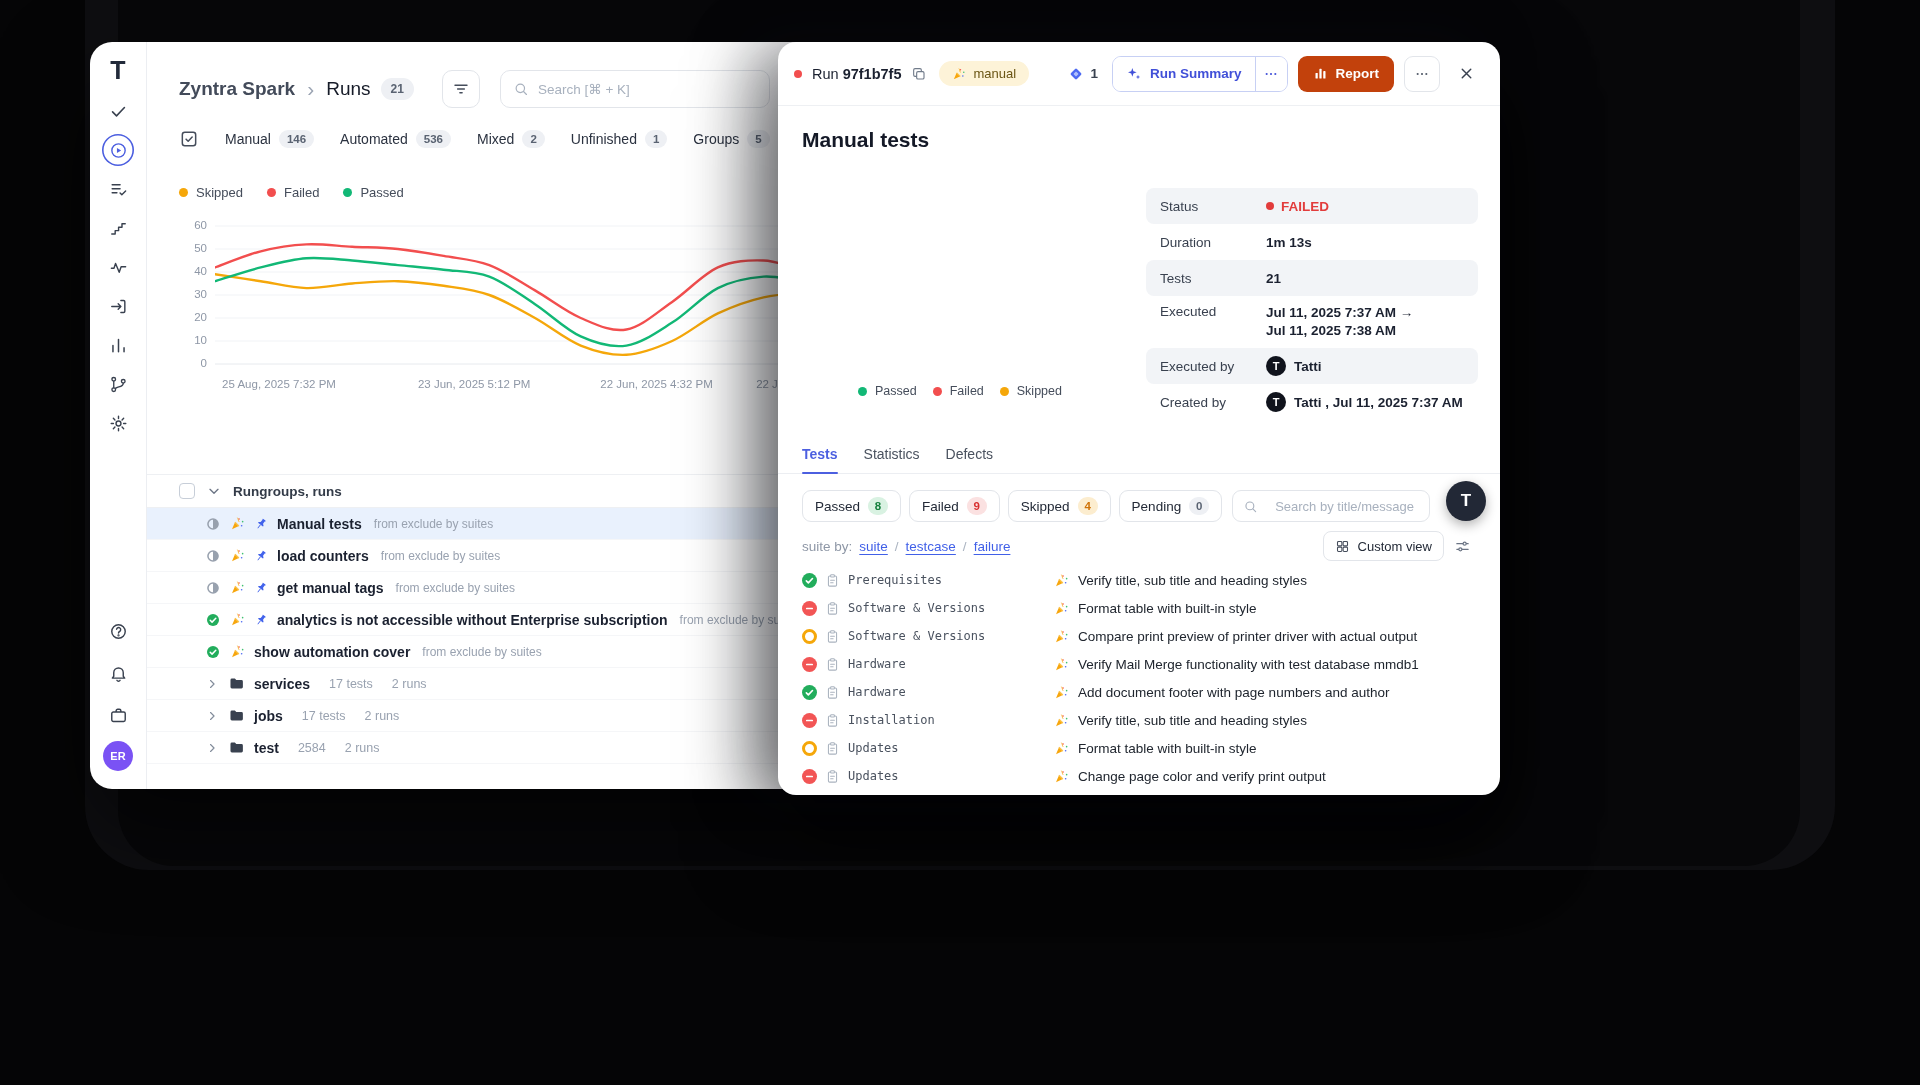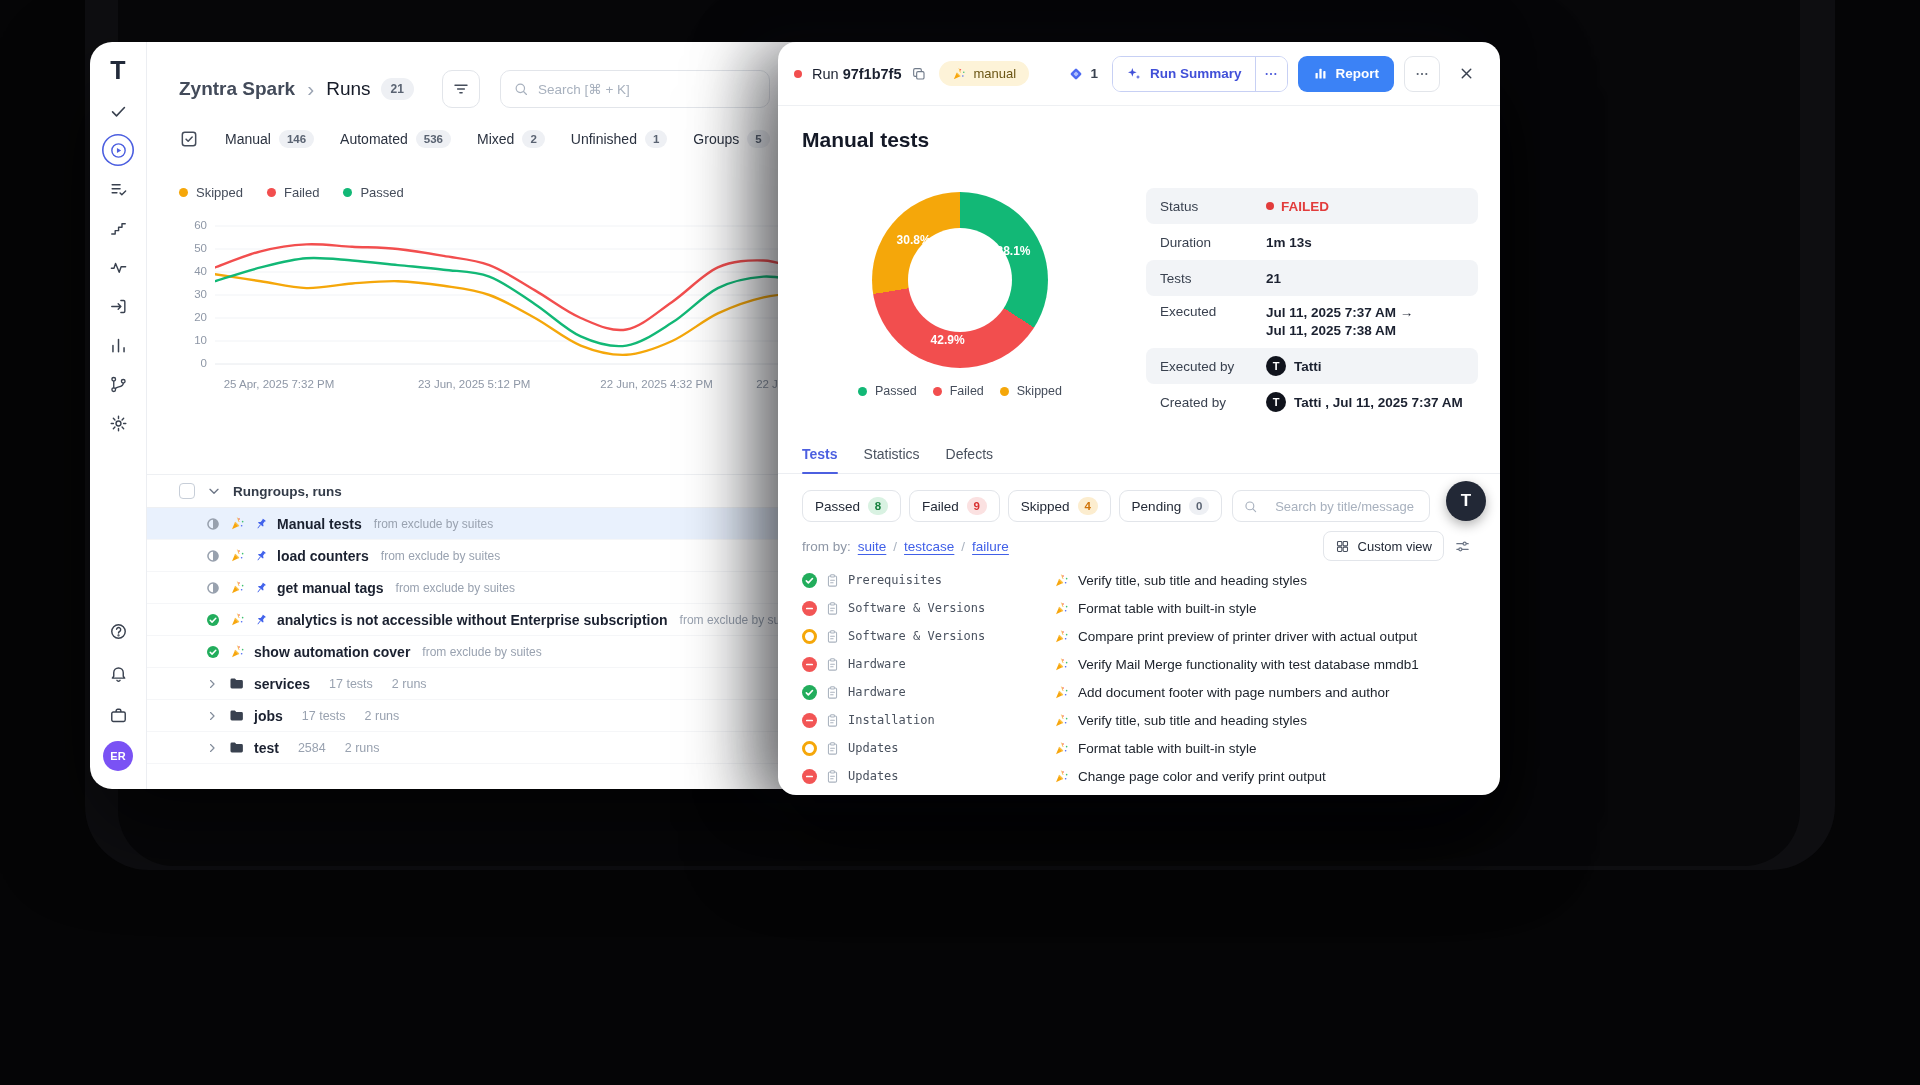--- a/index.html
+++ b/index.html
@@ -88,21 +88,21 @@
   .flex-sp { flex:1; }
   .diamond-wrap { display:flex; align-items:center; gap:4px; font-size:13.5px; font-weight:700; color:#39414f; margin-right:4px; cursor:pointer; }
   .diamond-ic { width:20px; height:20px; }
   .split-btn { display:flex; border:1px solid #c7d0f4; border-radius:9px; overflow:hidden; height:36px; background:#fff; }
   .split-main { display:flex; align-items:center; gap:8px; padding:0 13px; color:#4150d8; font-weight:700; font-size:13.5px;
     background:#fff; border:none; cursor:pointer; font-family:inherit; }
   .spark-ic { width:16px; height:16px; color:#4150d8; }
   .split-more { width:32px; border:none; border-left:1px solid #c7d0f4; background:#fff; color:#4150d8;
     display:flex; align-items:center; justify-content:center; cursor:pointer; }
   .dots-ic { width:16px; height:16px; }
-  .report-btn { height:36px; display:flex; align-items:center; gap:8px; background:#3b82f6; color:#fff; border:none;
+  .report-btn { height:36px; display:flex; align-items:center; gap:8px; background:#c2410c; color:#fff; border:none;
     border-radius:9px; padding:0 15px; font-weight:700; font-size:13.5px; cursor:pointer; font-family:inherit; }
   .bars-ic { width:15px; height:15px; color:#fff; }
   .more-btn { width:36px; height:36px; border:1px solid #e2e5ea; border-radius:9px; background:#fff; color:#525b69;
     display:flex; align-items:center; justify-content:center; cursor:pointer; }
   .close-btn { width:32px; height:32px; border:none; background:transparent; color:#39414f; display:flex;
     align-items:center; justify-content:center; cursor:pointer; }
   .close-ic { width:17px; height:17px; }
 
   .drawer-title { font-size:21px; font-weight:800; color:#141927; margin:22px 24px 0; }
 
@@ -371,21 +371,21 @@
           <line x1="0" y1="52" x2="640" y2="52" stroke="#f1f3f6" stroke-width="1"></line>
           <line x1="0" y1="75" x2="640" y2="75" stroke="#f1f3f6" stroke-width="1"></line>
           <line x1="0" y1="98" x2="640" y2="98" stroke="#f1f3f6" stroke-width="1"></line>
           <line x1="0" y1="121" x2="640" y2="121" stroke="#f1f3f6" stroke-width="1"></line>
           <line x1="0" y1="144" x2="640" y2="144" stroke="#e7eaee" stroke-width="1"></line>
           <path d="M0,54.3C7.619047619047618,55.449999999999996,30.476190476190474,58.900000000000006,45.71428571428571,61.2C60.95238095238094,63.5,76.19047619047618,67.71666666666667,91.42857142857142,68.1C106.66666666666666,68.48333333333332,121.9047619047619,64.65,137.14285714285714,63.5C152.38095238095238,62.35,167.6190476190476,60.81666666666667,182.85714285714283,61.2C198.09523809523807,61.583333333333336,213.33333333333334,63.500000000000014,228.57142857142858,65.80000000000001C243.80952380952382,68.10000000000001,259.04761904761904,69.63333333333334,274.2857142857143,75C289.5238095238095,80.36666666666666,304.76190476190476,89.56666666666666,320,98C335.23809523809524,106.43333333333334,350.4761904761904,119.46666666666667,365.71428571428567,125.60000000000001C380.9523809523809,131.73333333333335,396.1904761904762,135.5666666666667,411.42857142857144,134.8C426.6666666666667,134.03333333333333,441.9047619047619,127.9,457.14285714285717,121C472.3809523809524,114.1,487.6190476190476,100.68333333333332,502.85714285714283,93.39999999999999C518.0952380952381,86.11666666666666,533.3333333333333,80.75000000000001,548.5714285714286,77.30000000000001C563.8095238095239,73.85000000000001,579.047619047619,73.85000000000001,594.2857142857143,72.7C609.5238095238096,71.55,632.3809523809524,70.78333333333333,640,70.4" fill="none" stroke="#f5a70a" stroke-width="2.4" stroke-linecap="round"></path>
           <path d="M0,47.4C7.619047619047618,44.71666666666667,30.476190476190474,35.13333333333333,45.71428571428571,31.299999999999997C60.95238095238094,27.466666666666665,76.19047619047618,25.166666666666664,91.42857142857142,24.4C106.66666666666666,23.633333333333333,121.9047619047619,25.933333333333334,137.14285714285714,26.7C152.38095238095238,27.466666666666665,167.6190476190476,27.466666666666665,182.85714285714283,29C198.09523809523807,30.533333333333335,213.33333333333334,33.21666666666667,228.57142857142858,35.900000000000006C243.80952380952382,38.58333333333334,259.04761904761904,39.35,274.2857142857143,45.1C289.5238095238095,50.85,304.76190476190476,61.58333333333334,320,70.4C335.23809523809524,79.21666666666667,350.4761904761904,91.48333333333333,365.71428571428567,98C380.9523809523809,104.51666666666667,396.1904761904762,112.18333333333334,411.42857142857144,109.5C426.6666666666667,106.81666666666666,441.9047619047619,92.25,457.14285714285717,81.9C472.3809523809524,71.55000000000001,487.6190476190476,54.3,502.85714285714283,47.4C518.0952380952381,40.5,533.3333333333333,40.11666666666667,548.5714285714286,40.5C563.8095238095239,40.88333333333333,579.047619047619,49.699999999999996,594.2857142857143,49.699999999999996C609.5238095238096,49.699999999999996,632.3809523809524,42.03333333333333,640,40.5" fill="none" stroke="#f24e4e" stroke-width="2.4" stroke-linecap="round"></path>
           <path d="M0,61.2C7.619047619047618,58.900000000000006,30.476190476190474,51.233333333333334,45.71428571428571,47.4C60.95238095238094,43.56666666666666,76.19047619047618,39.35,91.42857142857142,38.2C106.66666666666666,37.050000000000004,121.9047619047619,39.35,137.14285714285714,40.5C152.38095238095238,41.65,167.6190476190476,43.56666666666667,182.85714285714283,45.1C198.09523809523807,46.63333333333333,213.33333333333334,47.78333333333333,228.57142857142858,49.699999999999996C243.80952380952382,51.61666666666666,259.04761904761904,50.849999999999994,274.2857142857143,56.599999999999994C289.5238095238095,62.349999999999994,304.76190476190476,74.23333333333333,320,84.2C335.23809523809524,94.16666666666667,350.4761904761904,109.5,365.71428571428567,116.4C380.9523809523809,123.30000000000001,396.1904761904762,127.9,411.42857142857144,125.60000000000001C426.6666666666667,123.30000000000001,441.9047619047619,112.18333333333334,457.14285714285717,102.6C472.3809523809524,93.01666666666665,487.6190476190476,75.76666666666667,502.85714285714283,68.1C518.0952380952381,60.43333333333333,533.3333333333333,57.74999999999999,548.5714285714286,56.599999999999994C563.8095238095239,55.449999999999996,579.047619047619,61.96666666666667,594.2857142857143,61.2C609.5238095238096,60.43333333333334,632.3809523809524,53.53333333333333,640,52" fill="none" stroke="#12b876" stroke-width="2.4" stroke-linecap="round"></path>
         </svg>
       <div class="x-labels" id="xLabels">
-          <span style="left: 100px;">25 Apr, 2025 7:32 PM</span>
+          <span style="left: 100px;">25 Aug, 2025 7:32 PM</span>
           <span style="left: 295.2px;">23 Jun, 2025 5:12 PM</span>
           <span style="left: 477.6px;">22 Jun, 2025 4:32 PM</span>
           <span style="left: 596px;">22 Jun,</span>
         </div>
     </div>
 
     <div class="table-head">
       <span class="checkbox"></span>
       <span class="head-chev icon-sp">
           <svg viewBox="0 0 24 24" fill="none" stroke="currentColor" stroke-width="2" stroke-linecap="round" stroke-linejoin="round">
@@ -645,25 +645,20 @@
           <svg viewBox="0 0 24 24" fill="none" stroke="currentColor" stroke-width="2" stroke-linecap="round">
             <path d="M6 6l12 12M18 6L6 18"></path>
           </svg>
         </span>
       </button>
   </div>
 
   <h2 class="drawer-title">Manual tests</h2>
 
   <div class="overview">
-    <div class="donut" id="donut" style="background: conic-gradient(rgb(18, 184, 118) 0deg, rgb(18, 184, 118) 122.683deg, rgb(242, 78, 78) 122.683deg, rgb(242, 78, 78) 260.823deg, rgb(245, 167, 10) 260.823deg, rgb(245, 167, 10) 360deg);">
-        <span class="donut-label" style="left: 141.527px; top: 58.7453px;">38.1%</span>
-        <span class="donut-label" style="left: 75.5746px; top: 147.721px;">42.9%</span>
-        <span class="donut-label" style="left: 41.5541px; top: 48.4554px;">30.8%</span>
-      </div>
     <div class="donut-legend" id="donutLegend">
         <span class="legend-item">
           <span class="legend-dot" style="background: rgb(18, 184, 118);"></span>
           <span>Passed</span>
         </span>
         <span class="legend-item">
           <span class="legend-dot" style="background: rgb(242, 78, 78);"></span>
           <span>Failed</span>
         </span>
         <span class="legend-item">
@@ -747,21 +742,21 @@
           <svg viewBox="0 0 24 24" fill="none" stroke="currentColor" stroke-width="1.8" stroke-linecap="round">
             <circle cx="11" cy="11" r="6.3"></circle>
             <path d="M15.8 15.8l4.4 4.4"></path>
           </svg>
         </span>
       <input placeholder="Search by title/message" style="">
     </div>
   </div>
 
   <div class="sort-row">
-    <span class="sort-label">from by:</span>
+    <span class="sort-label">suite by:</span>
     <span id="sortLinks"><span class="sort-link">suite</span><span class="sort-sep">/</span><span class="sort-link">testcase</span><span class="sort-sep">/</span><span class="sort-link">failure</span></span>
     <button class="custom-view">
       <span class="icon-sp" style="width:15px;height:15px">
           <svg viewBox="0 0 24 24" fill="none" stroke="currentColor" stroke-width="1.7">
             <rect x="4" y="4" width="7" height="7" rx="1.5"></rect>
             <rect x="13" y="4" width="7" height="7" rx="1.5"></rect>
             <rect x="4" y="13" width="7" height="7" rx="1.5"></rect>
             <rect x="13" y="13" width="7" height="7" rx="1.5"></rect>
           </svg>
         </span>

